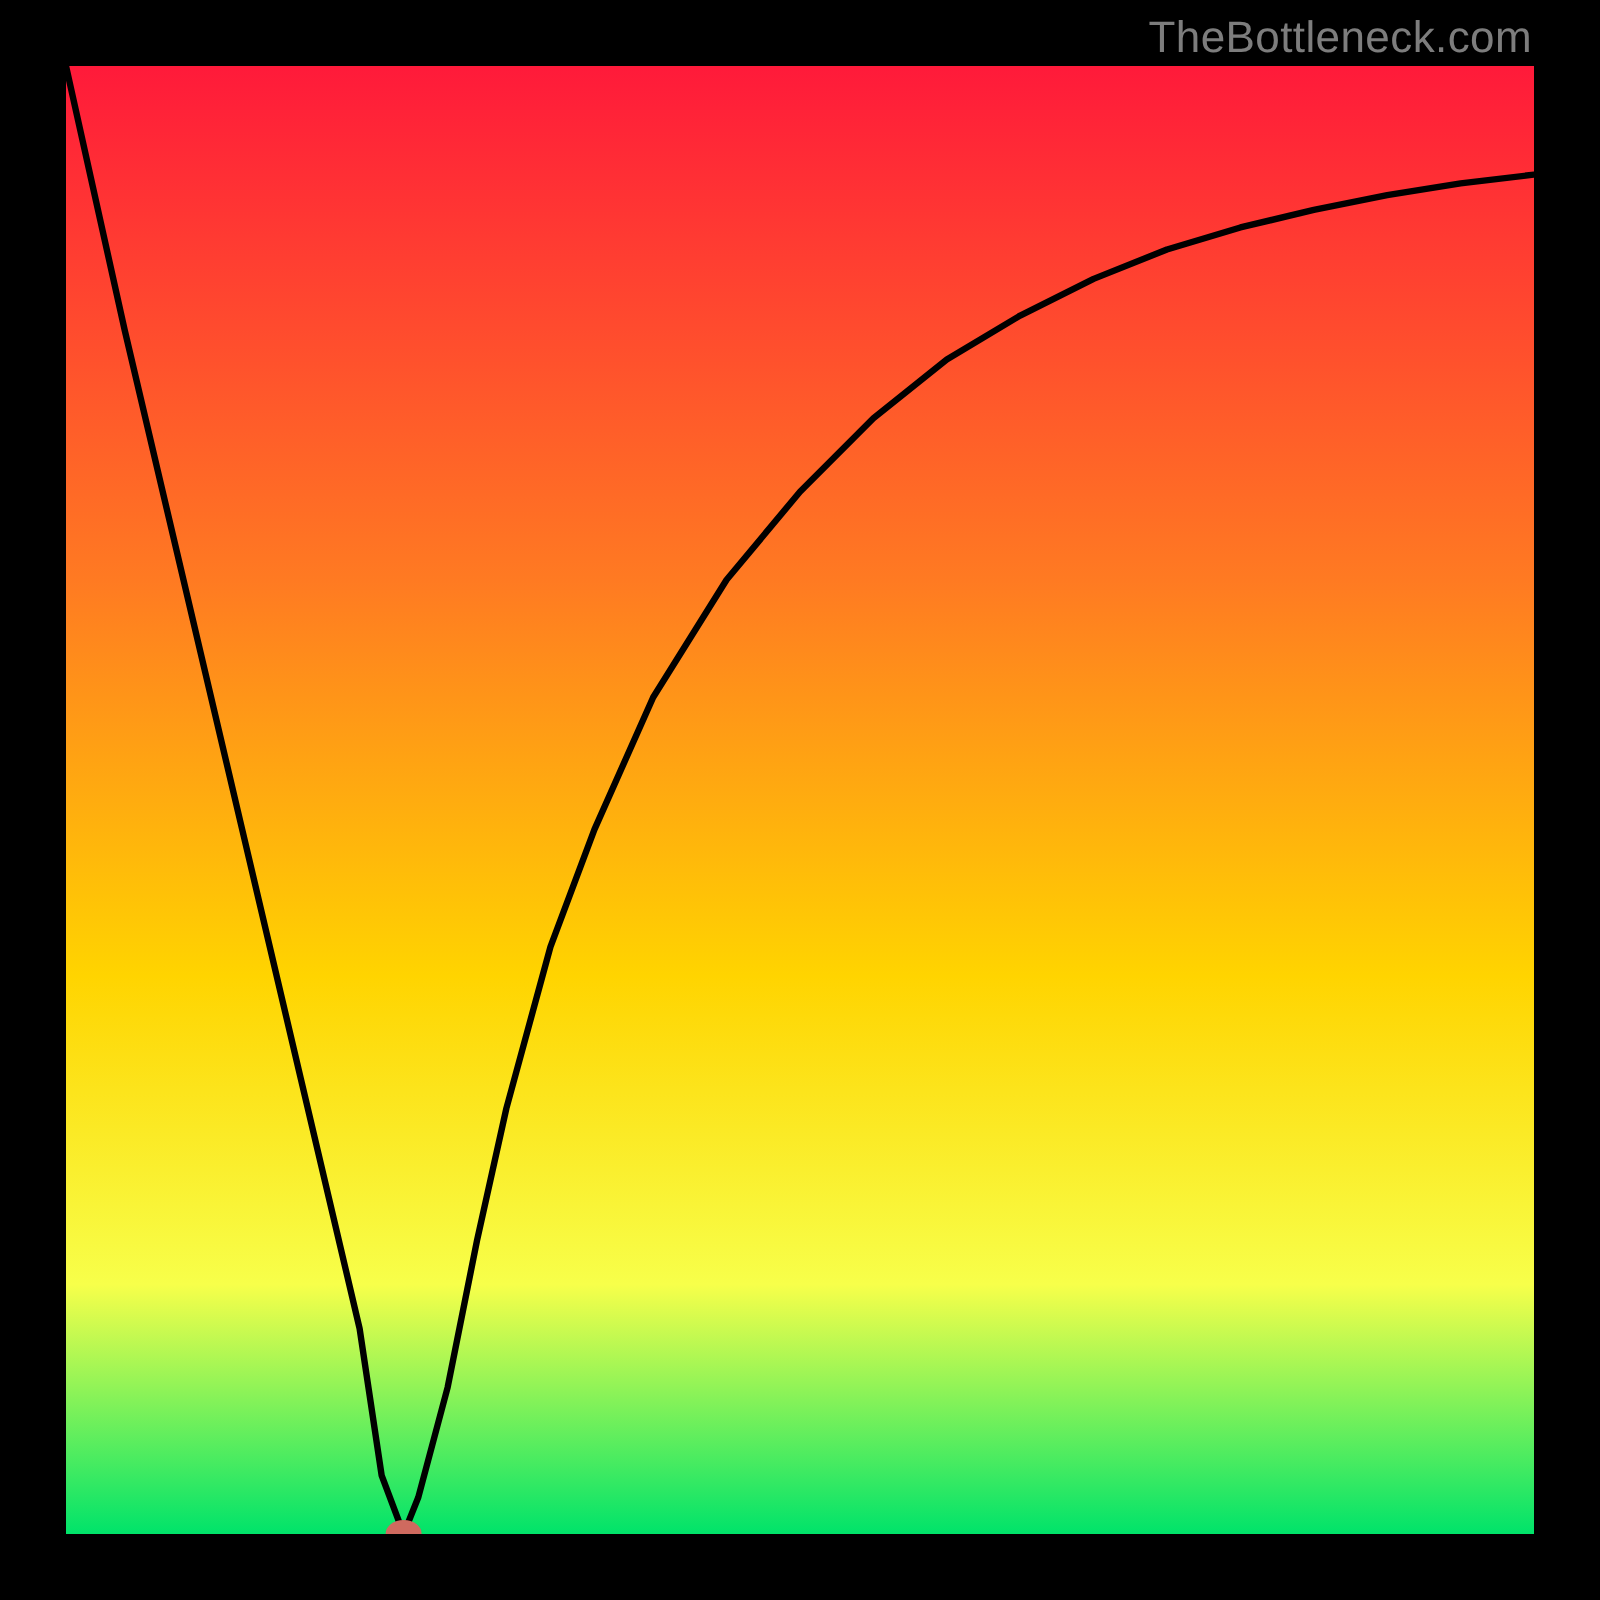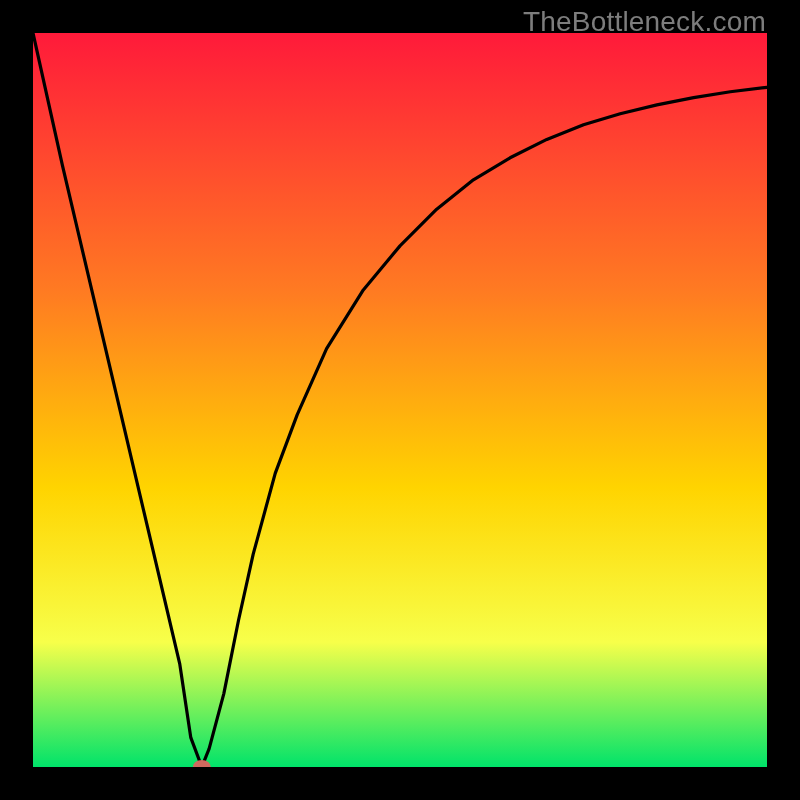--- a/index.html
+++ b/index.html
@@ -21,21 +21,21 @@
   }
   .plot-area {
     position: absolute;
     inset: 0;
   }
   .watermark {
     position: absolute;
     top: 6px;
     right: 34px;
     color: #7d7d7d;
-    font-size: 28px;
+    font-size: 22px;
     font-weight: 500;
     letter-spacing: 0.2px;
     text-align: right;
     pointer-events: none;
   }
   svg {
     display: block;
   }
 </style>
 </head>

